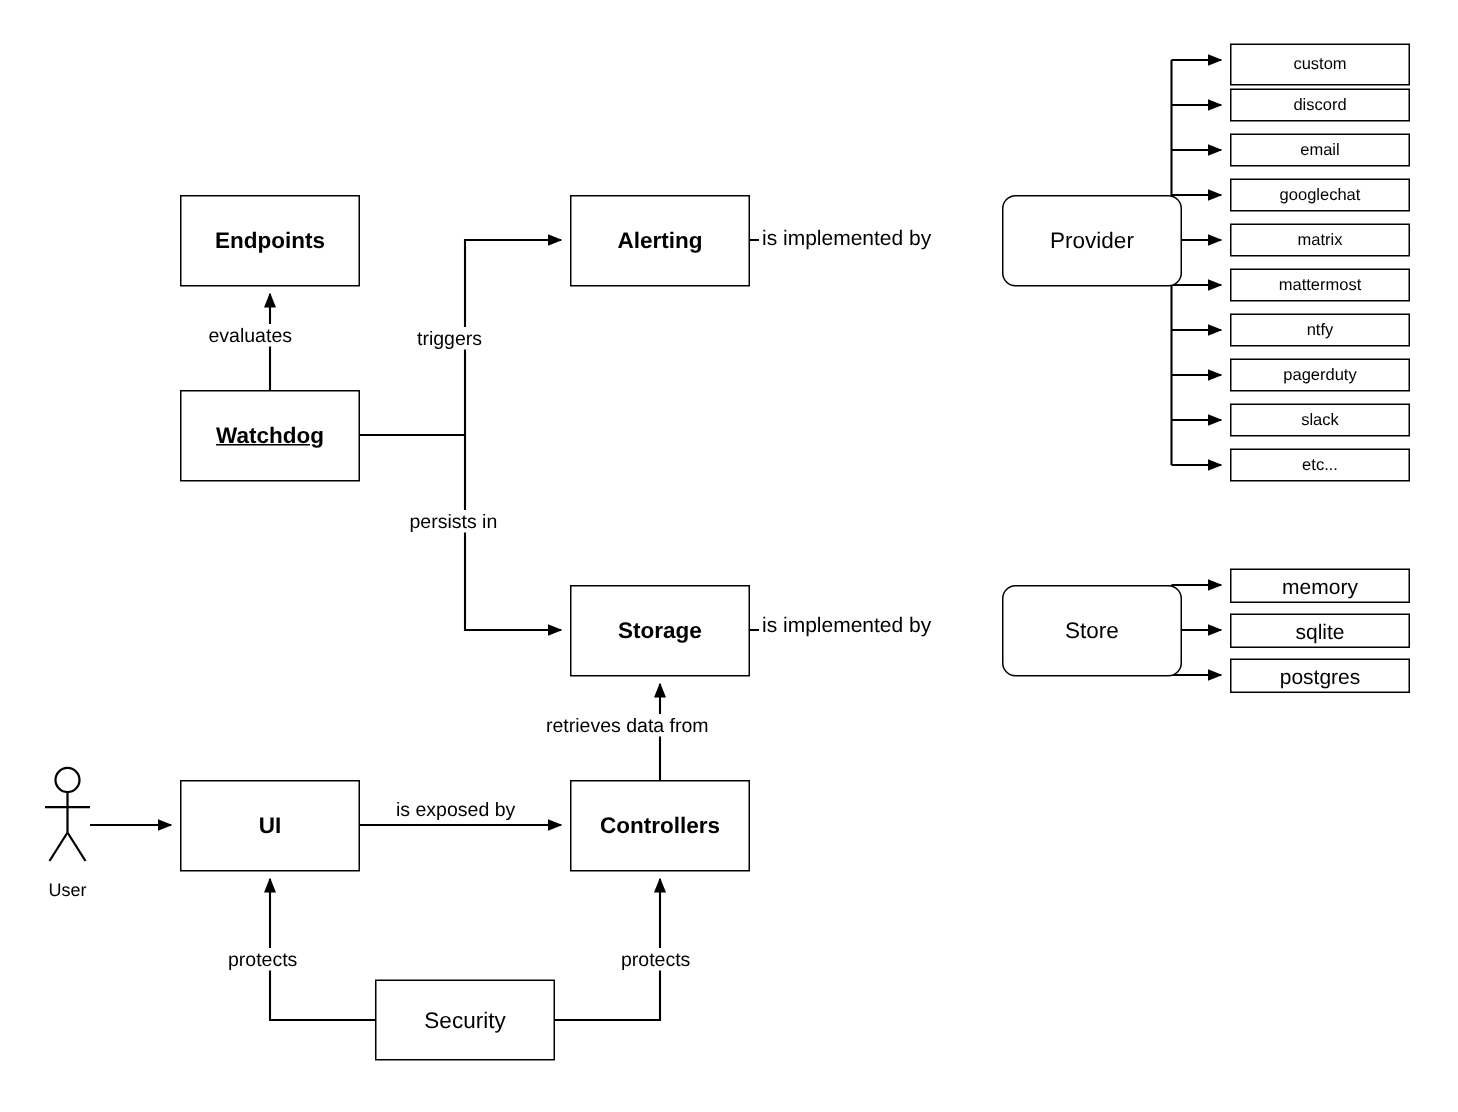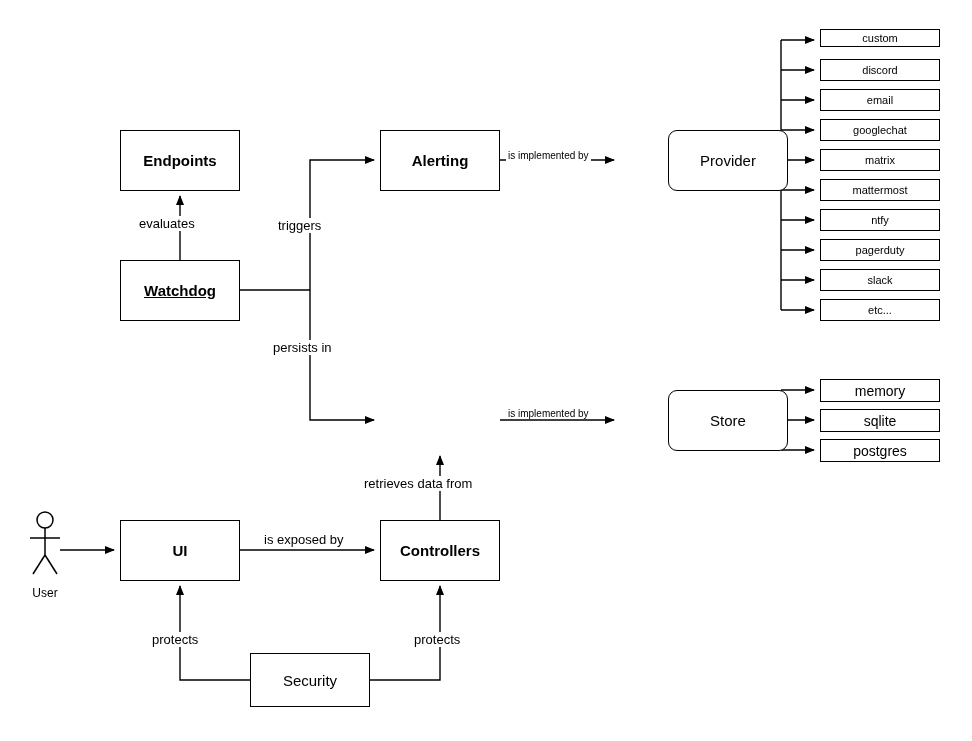--- a/index.html
+++ b/index.html
@@ -54,21 +54,21 @@
   }
   .edge-label {
     position: absolute;
     font-size: 13px;
     color: #000000;
     white-space: nowrap;
     background: #ffffff;
     padding: 0 2px;
   }
   .edge-label.tiny {
-    font-size: 10px;
+    font-size: 14px;
   }
   .actor-label {
     position: absolute;
     font-size: 12px;
     white-space: nowrap;
     text-align: center;
   }
   #actor {
     position: absolute;
     left: 22px;
@@ -141,26 +141,27 @@
       <line x1="23" y1="45" x2="11" y2="64"></line>
       <line x1="23" y1="45" x2="35" y2="64"></line>
     </g>
   </svg>
   <div class="actor-label" style="left:16px; top:586px; width:58px;">User</div>
 
   <div class="node bold" style="left:120px; top:130px; width:120px; height:61px;">Endpoints</div>
   <div class="node bold" style="left:120px; top:260px; width:120px; height:61px;text-decoration:underline;">Watchdog</div>
   <div class="node bold" style="left:380px; top:130px; width:120px; height:61px;">Alerting</div>
   <div class="node rounded" style="left:620px; top:130px; width:120px; height:61px;">Provider</div>
+  <div class="node bold" style="left:380px; top:390px; width:120px; height:61px;">Storage</div>
   <div class="node rounded" style="left:620px; top:390px; width:120px; height:61px;">Store</div>
   <div class="node bold" style="left:120px; top:520px; width:120px; height:61px;">UI</div>
   <div class="node bold" style="left:380px; top:520px; width:120px; height:61px;">Controllers</div>
   <div class="node" style="left:250px; top:653px; width:120px; height:54px;">Security</div>
 
-  <div class="node small" style="left:820px; top:29px; width:120px; height:18px;">custom</div>
+  <div class="node small" style="left:820px; top:29px; width:120px; height:28px;">custom</div>
   <div class="node small" style="left:820px; top:59px; width:120px; height:22px;">discord</div>
   <div class="node small" style="left:820px; top:89px; width:120px; height:22px;">email</div>
   <div class="node small" style="left:820px; top:119px; width:120px; height:22px;">googlechat</div>
   <div class="node small" style="left:820px; top:149px; width:120px; height:22px;">matrix</div>
   <div class="node small" style="left:820px; top:179px; width:120px; height:22px;">mattermost</div>
   <div class="node small" style="left:820px; top:209px; width:120px; height:22px;">ntfy</div>
   <div class="node small" style="left:820px; top:239px; width:120px; height:22px;">pagerduty</div>
   <div class="node small" style="left:820px; top:269px; width:120px; height:22px;">slack</div>
   <div class="node small" style="left:820px; top:299px; width:120px; height:22px;">etc...</div>
 

